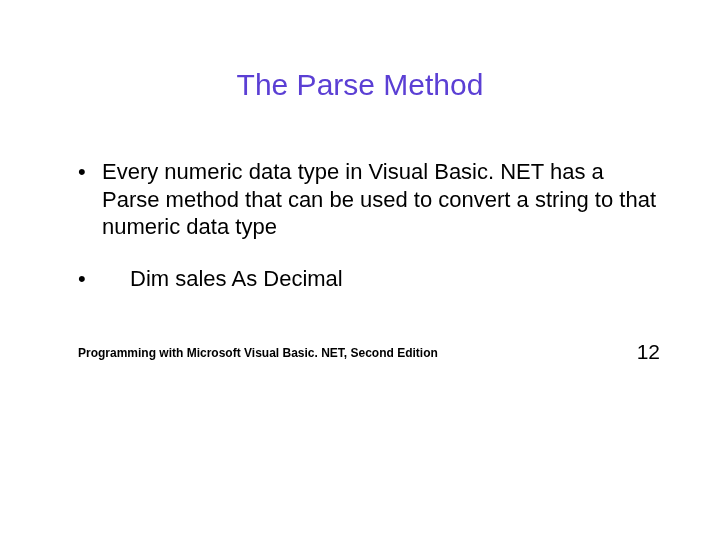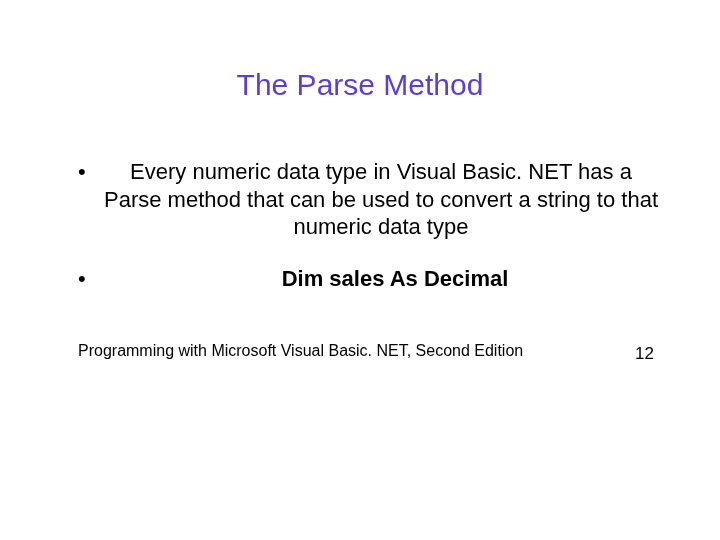--- a/index.html
+++ b/index.html
@@ -31,21 +31,20 @@
   .body {
     position: absolute;
     top: 158px;
     left: 78px;
     right: 60px;
   }
   ul.bullets {
     list-style: none;
     margin: 0;
     padding: 0;
-    text-align: center;
   }
   ul.bullets > li {
     position: relative;
     padding-left: 24px;
     font-size: 22px;
     line-height: 1.25;
     margin-bottom: 24px;
   }
   ul.bullets > li::before {
     content: "•";
@@ -55,33 +54,33 @@
     font-size: 22px;
   }
   .italic {
     font-style: italic;
   }
   .sub {
     margin-top: 4px;
     padding-left: 28px;
     font-size: 22px;
     line-height: 1.3;
-    font-weight: bold;
   }
   .footer-text {
     position: absolute;
     left: 78px;
     bottom: 40px;
-    font-size: 16px;
+    font-size: 12px;
+    font-weight: bold;
   }
   .page-num {
     position: absolute;
-    right: 66px;
+    right: 60px;
     bottom: 36px;
-    font-size: 17px;
+    font-size: 21px;
   }
 </style>
 </head>
 <body>
 
 <div class="slide">
 
   <div class="title">The Parse Method</div>
 
   <div class="body">

